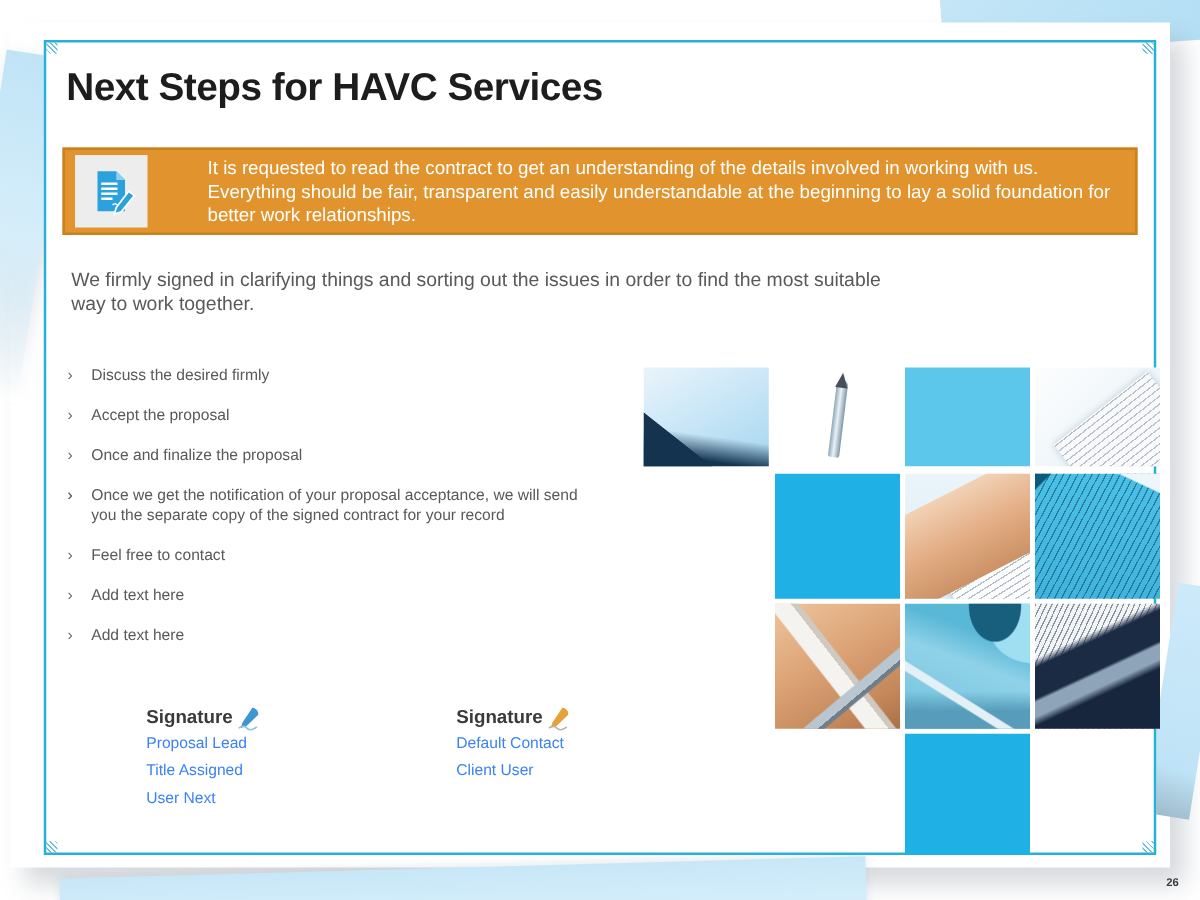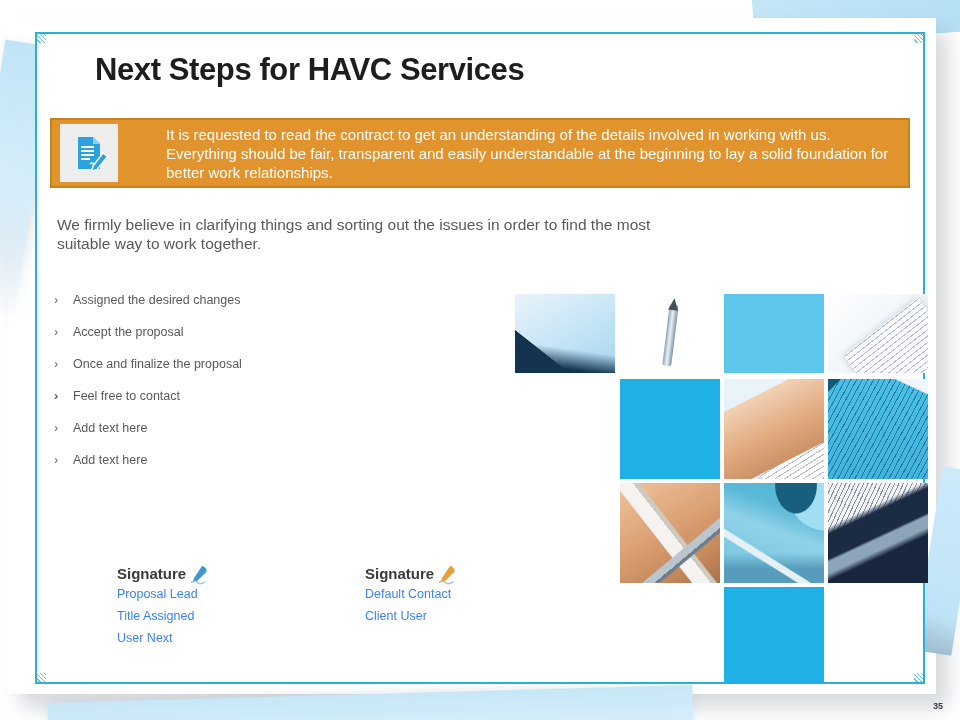--- a/index.html
+++ b/index.html
@@ -27,21 +27,21 @@
 
   
   .slide{position:absolute;left:35px;top:32px;width:890px;height:652px;background:#ffffff;
     border:2px solid #27b1d6;box-sizing:border-box;z-index:4;}
   .handle{position:absolute;width:9px;height:9px;z-index:6;
     background:repeating-linear-gradient(45deg,rgba(58,172,206,0) 0 2px,rgba(58,172,206,.75) 2px 3px);}
   .h-tl{left:0;top:0;} .h-tr{right:0;top:0;} .h-bl{left:0;bottom:0;} .h-br{right:0;bottom:0;}
 
   
   .title{position:absolute;left:16px;top:18px;font-size:31px;font-weight:bold;
-    color:#1d1d1d;letter-spacing:-0.4px;margin-left:42px;}
+    color:#1d1d1d;letter-spacing:-0.4px;}
 
   
   .banner{position:absolute;left:13px;top:84px;width:860px;height:70px;box-sizing:border-box;
     background:#e1942e;border:2px solid #c8821d;display:flex;align-items:center;}
   .banner-icon-box{width:58px;height:58px;background:#ededed;margin-left:8px;flex:0 0 58px;
     display:flex;align-items:center;justify-content:center;}
   .banner-text{color:#ffffff;font-size:15px;line-height:19px;padding-left:48px;
     padding-right:14px;width:742px;}
 
   
@@ -146,28 +146,28 @@
         <rect x="12" y="17" width="13" height="2" fill="#ffffff"></rect>
         <rect x="12" y="21" width="13" height="2" fill="#ffffff"></rect>
         <rect x="12" y="25" width="9" height="2" fill="#ffffff"></rect>
         <path d="M21 31 q2 -2 4 0 q2 2 4 0" stroke="#ffffff" stroke-width="1.2" fill="none"></path>
         <path d="M24 33 L34 20 l4.5 3.5 L28 36.5 l-5.5 1.8 z" fill="#2ba1dd" stroke="#ffffff" stroke-width="1.4"></path>
       </svg>
     </div>
     <div class="banner-text">It is requested to read the contract to get an understanding of the details involved in working with us. Everything should be fair, transparent and easily understandable  at the beginning to lay a solid foundation  for better work relationships.</div>
   </div>
 
-  <div class="intro">We firmly believe in clarifying things and sorting out the issues in order to find the most suitable way to work together.</div>
+  <div class="intro">We firmly signed in clarifying things and sorting out the issues in order to find the most suitable way to work together.</div>
 
   <ul class="bullets">
-    <li><span class="marker">›</span><span>Assigned the desired changes</span></li>
+    <li><span class="marker">›</span><span>Discuss the desired firmly</span></li>
     <li><span class="marker">›</span><span>Accept the proposal</span></li>
     <li><span class="marker">›</span><span>Once and finalize the proposal</span></li>
     <li><span class="marker">›</span></li>
-    <li><span class="marker">›</span></li>
+    <li><span class="marker">›</span><span>Once we get the notification  of your proposal acceptance, we will send you the  separate copy of the  signed contract  for your record</span></li>
     <li><span class="marker">›</span><span>Feel free to contact</span></li>
     <li><span class="marker">›</span><span>Add text here</span></li>
     <li><span class="marker">›</span><span>Add text here</span></li>
   </ul>
 
   <div class="sig sig-1">
     <div class="sig-head">
       <span>Signature</span>
       <svg width="24" height="20" viewBox="0 0 24 20">
         <path d="M14 1 c3 .6 5.4 3.6 4.4 6 L9 16 l-4.4 1.4 L6 13 Z" fill="#3f97cf"></path>
@@ -204,13 +204,13 @@
     <div class="paper23"></div>
     <div class="hand23"></div>
   </div>
   <div class="tile t-r2c4"></div>
   <div class="tile t-r3c2"></div>
   <div class="tile t-r3c3"></div>
   <div class="tile t-r3c4"></div>
   <div class="tile t-r4c3"></div>
 </div>
 
-<div class="page-num">35</div>
+<div class="page-num">26</div>
 
 </body></html>

